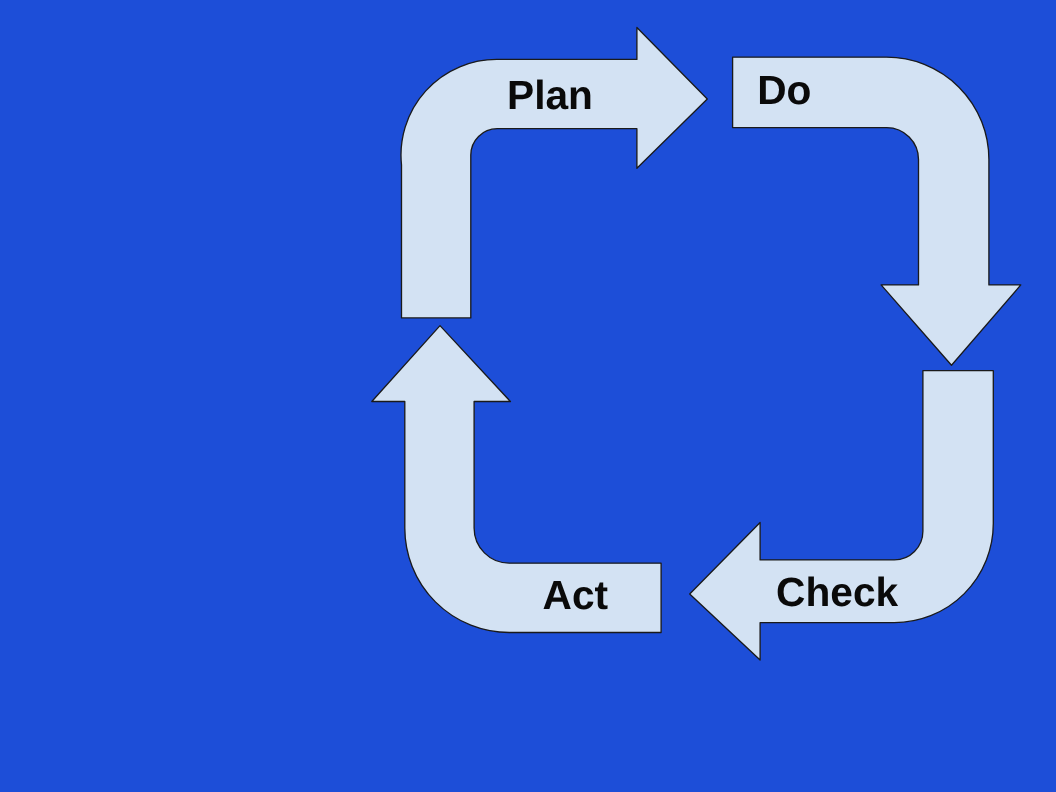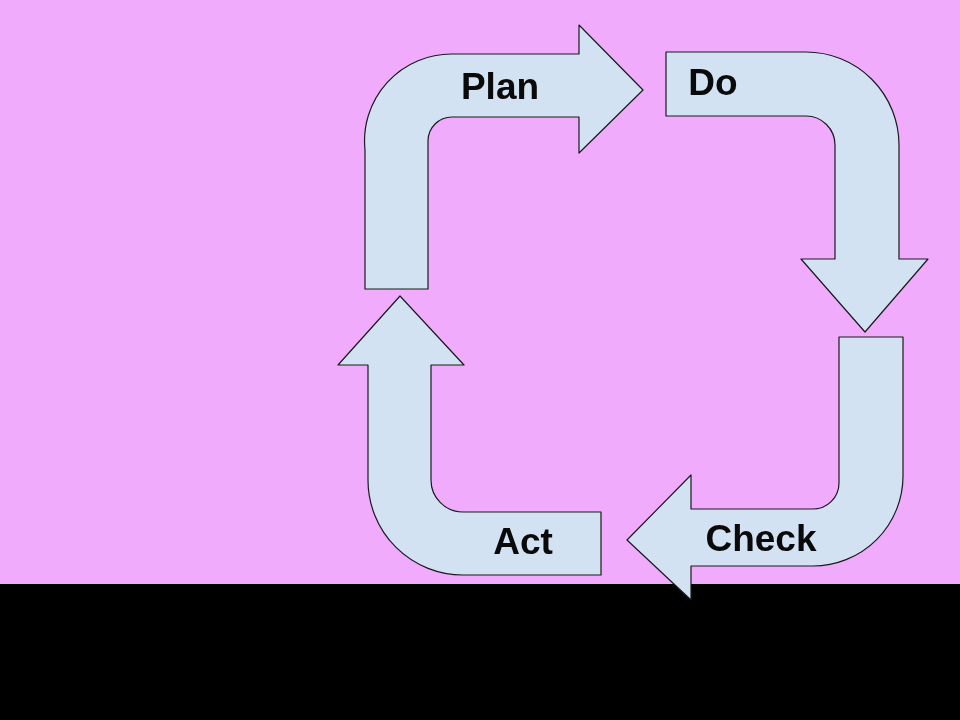--- a/index.html
+++ b/index.html
@@ -9,22 +9,22 @@
   }
   body {
     width: 960px;
     height: 720px;
     overflow: hidden;
     font-family: "Liberation Sans", sans-serif;
   }
   #canvas {
     position: relative;
     width: 960px;
-    height: 584px;
-    background: #f0abfc;
+    height: 720px;
+    background: #1d4ed8;
   }
   #pdca-svg {
     position: absolute;
     left: 0;
     top: 0;
     width: 960px;
     height: 720px;
     display: block;
   }
   .arrow-shape {

